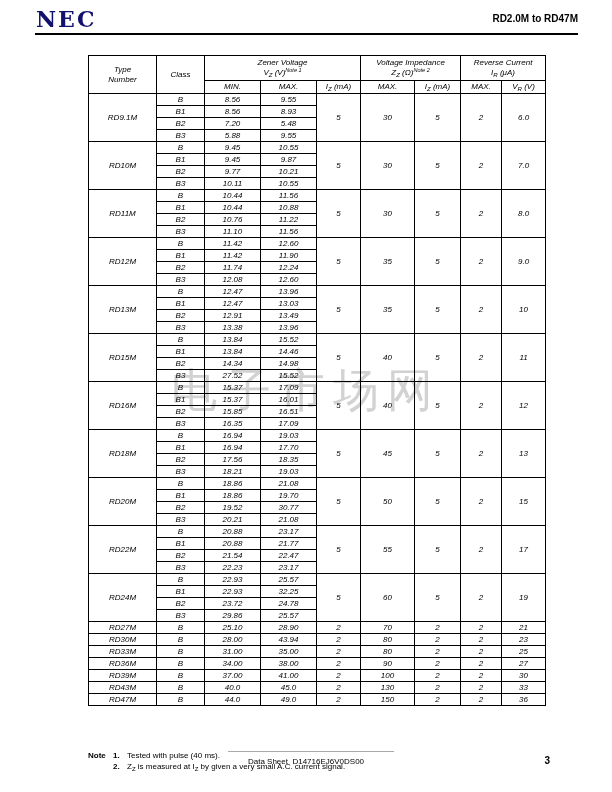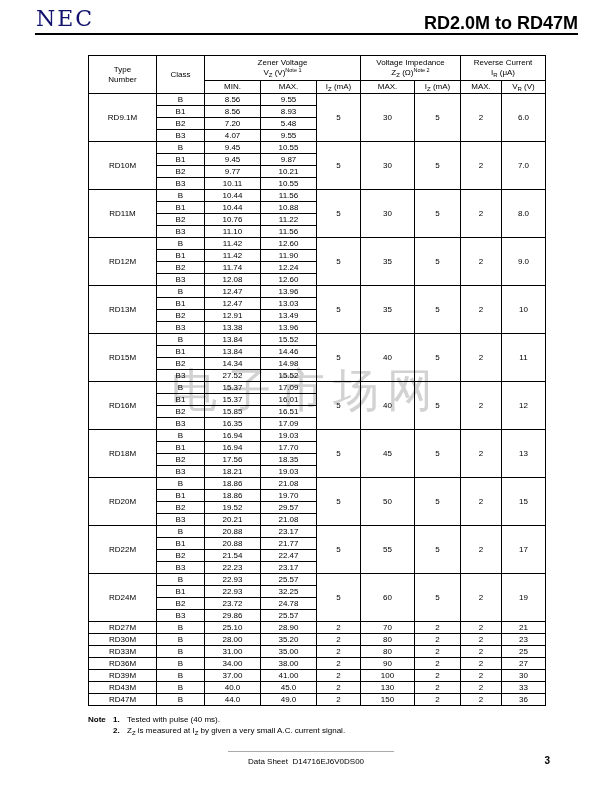--- a/index.html
+++ b/index.html
@@ -4,51 +4,51 @@
 <style>
   html,body { margin:0; padding:0; background:#e8e8e8; }
   .page {
     position:relative; width:612px; height:792px; background:#ffffff;
     font-family:"Liberation Sans", sans-serif; color:#000; overflow:hidden;
     margin:0 auto;
   }
   
   .nec-logo {
     position:absolute; left:36px; top:6px;
-    font-family:"DejaVu Serif", serif; font-weight:400; font-size:22px;
+    font-family:"DejaVu Serif", serif; font-weight:700; font-size:22px;
     letter-spacing:2px; color:#12126e;
   }
-  .doc-title { position:absolute; right:34px; top:13px; font-size:18px; font-weight:700; }
+  .doc-title { position:absolute; right:34px; top:13px; font-size:10px; font-weight:700; }
   .header-rule { position:absolute; left:35px; right:34px; top:33px; height:2px; background:#000; }
 
   
   .watermark {
     position:absolute; left:0; width:100%; top:360px; text-align:center;
     font-size:46px; color:#d2d2d2; letter-spacing:8px; pointer-events:none; z-index:0;
   }
 
   
   table.spec {
     position:absolute; left:88px; top:55px; width:457px;
-    border-collapse:collapse; table-layout:fixed; z-index:1; background:transparent;
+    border-collapse:collapse; table-layout:fixed; z-index:1; background:transparent;font-style:italic;
   }
   .spec th, .spec td {
     border:1px solid #000; font-size:8px; font-weight:400;
     text-align:center; vertical-align:middle; padding:0; line-height:10px;
   }
   .spec thead tr.r1 th { height:24px; }
   .spec thead tr.r2 th { height:12px; }
   .spec tbody td { height:11px; line-height:11px; }
   .spec .pre { white-space:pre-line; }
   .spec sup { font-size:5.5px; vertical-align:3px; line-height:0; }
   .spec sub { font-size:6px; vertical-align:-1.5px; line-height:0; }
   .group-h div { line-height:10px; }
 
   
-  .notes { position:absolute; left:88px; top:714px; font-size:8px; line-height:11px; z-index:1; }
+  .notes { position:absolute; left:88px; top:750px; font-size:8px; line-height:11px; z-index:1; }
   .note-row { display:flex; }
   .nlabel { width:25px; font-weight:700; }
   .nnum  { width:14px; font-weight:700; }
   .ntext sub { font-size:6px; vertical-align:-1.5px; }
 
   
   .footer-rule { position:absolute; left:228px; top:751px; width:166px; height:1px; background:#aaa; }
   .footer-doc  { position:absolute; left:0; width:100%; top:757px; text-align:center; font-size:8px; white-space:pre; }
   .page-num    { position:absolute; right:62px; top:755px; font-size:10px; font-weight:700; }
 </style>
@@ -120,21 +120,21 @@
           <td>8.56</td>
           <td>8.93</td>
         </tr>
         <tr>
           <td>B2</td>
           <td>7.20</td>
           <td>5.48</td>
         </tr>
         <tr>
           <td>B3</td>
-          <td>4.07</td>
+          <td>5.88</td>
           <td>9.55</td>
         </tr>
         <tr>
           <td rowspan="4">RD10M</td>
           <td>B</td>
           <td>9.45</td>
           <td>10.55</td>
           <td rowspan="4">5</td>
           <td rowspan="4">30</td>
           <td rowspan="4">5</td>
@@ -324,21 +324,21 @@
           <td rowspan="4">15</td>
         </tr>
         <tr>
           <td>B1</td>
           <td>18.86</td>
           <td>19.70</td>
         </tr>
         <tr>
           <td>B2</td>
           <td>19.52</td>
-          <td>29.57</td>
+          <td>30.77</td>
         </tr>
         <tr>
           <td>B3</td>
           <td>20.21</td>
           <td>21.08</td>
         </tr>
         <tr>
           <td rowspan="4">RD22M</td>
           <td>B</td>
           <td>20.88</td>
@@ -398,21 +398,21 @@
           <td>2</td>
           <td>70</td>
           <td>2</td>
           <td>2</td>
           <td>21</td>
         </tr>
         <tr>
           <td>RD30M</td>
           <td>B</td>
           <td>28.00</td>
-          <td>35.20</td>
+          <td>43.94</td>
           <td>2</td>
           <td>80</td>
           <td>2</td>
           <td>2</td>
           <td>23</td>
         </tr>
         <tr>
           <td>RD33M</td>
           <td>B</td>
           <td>31.00</td>

